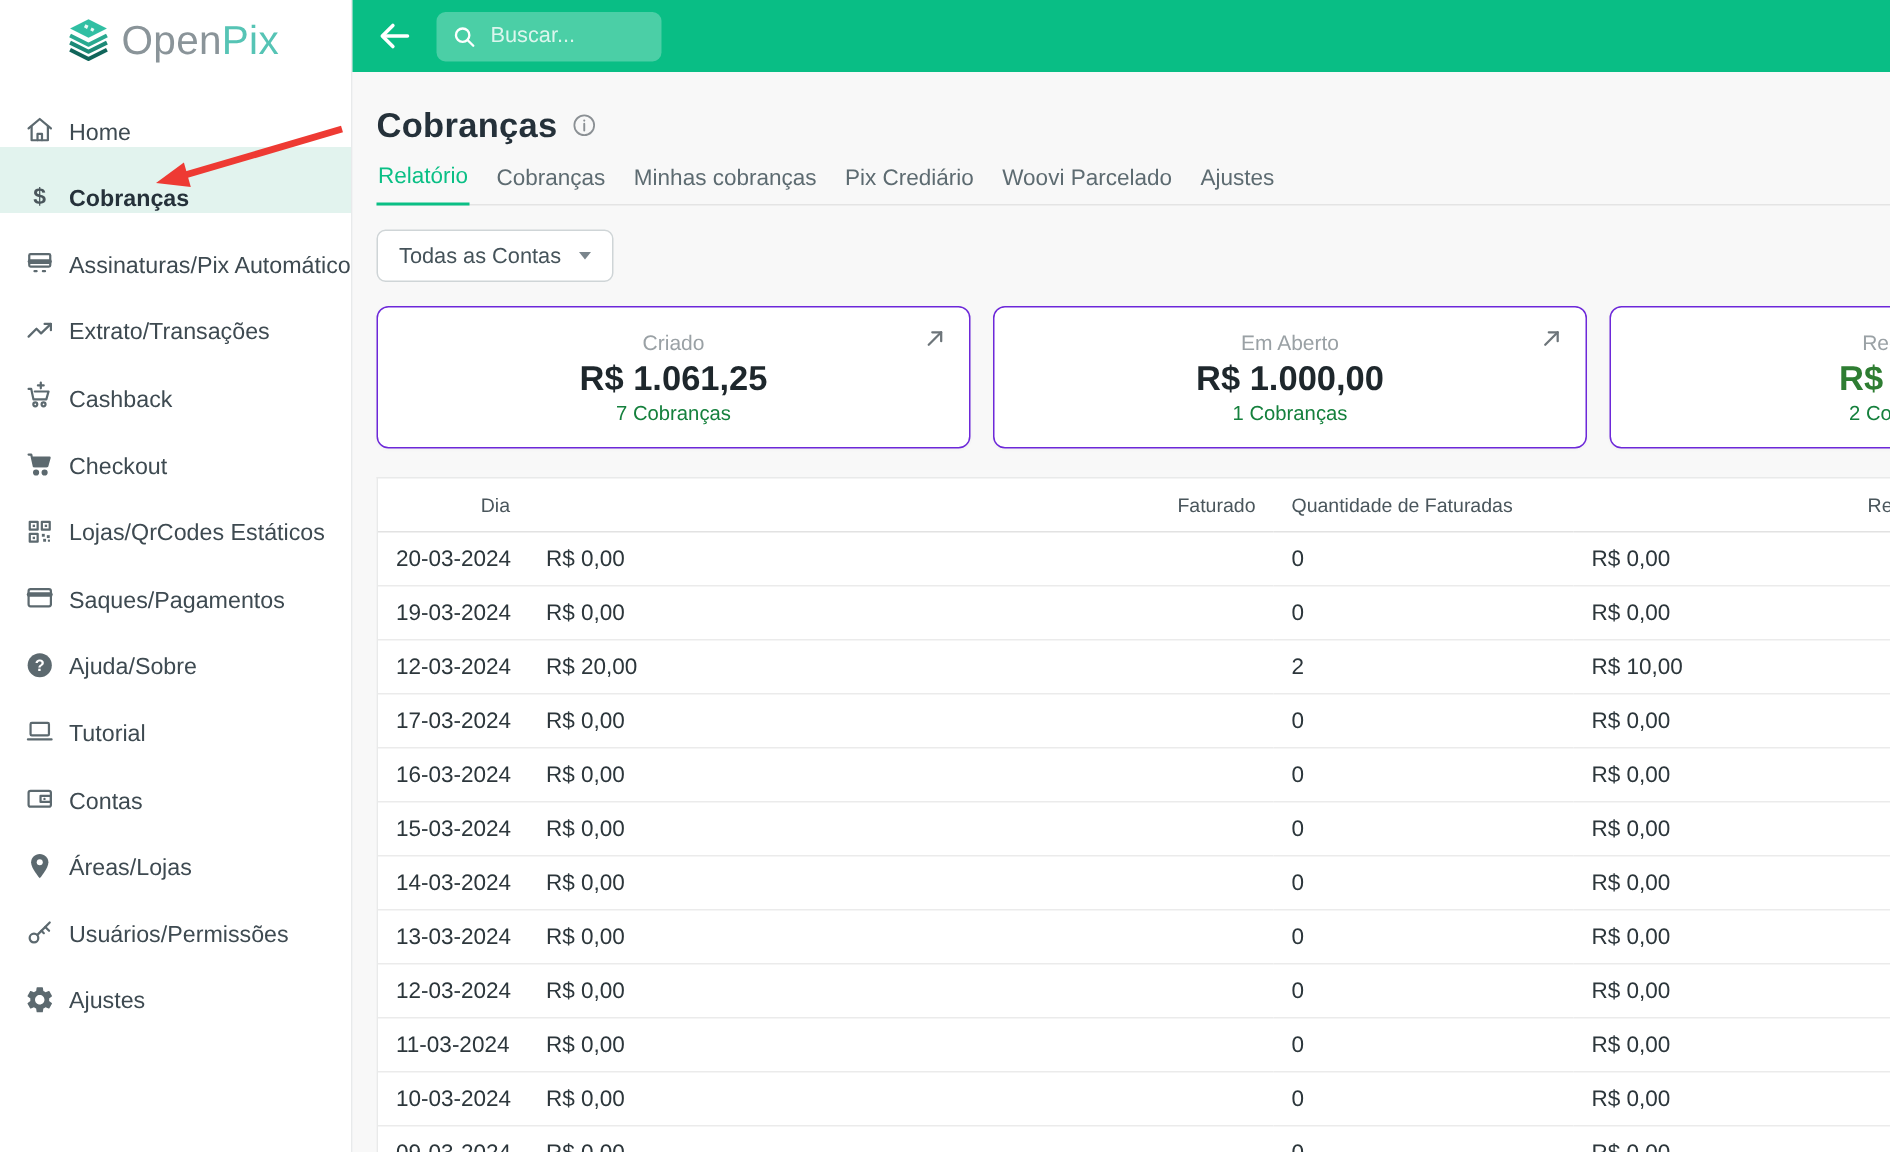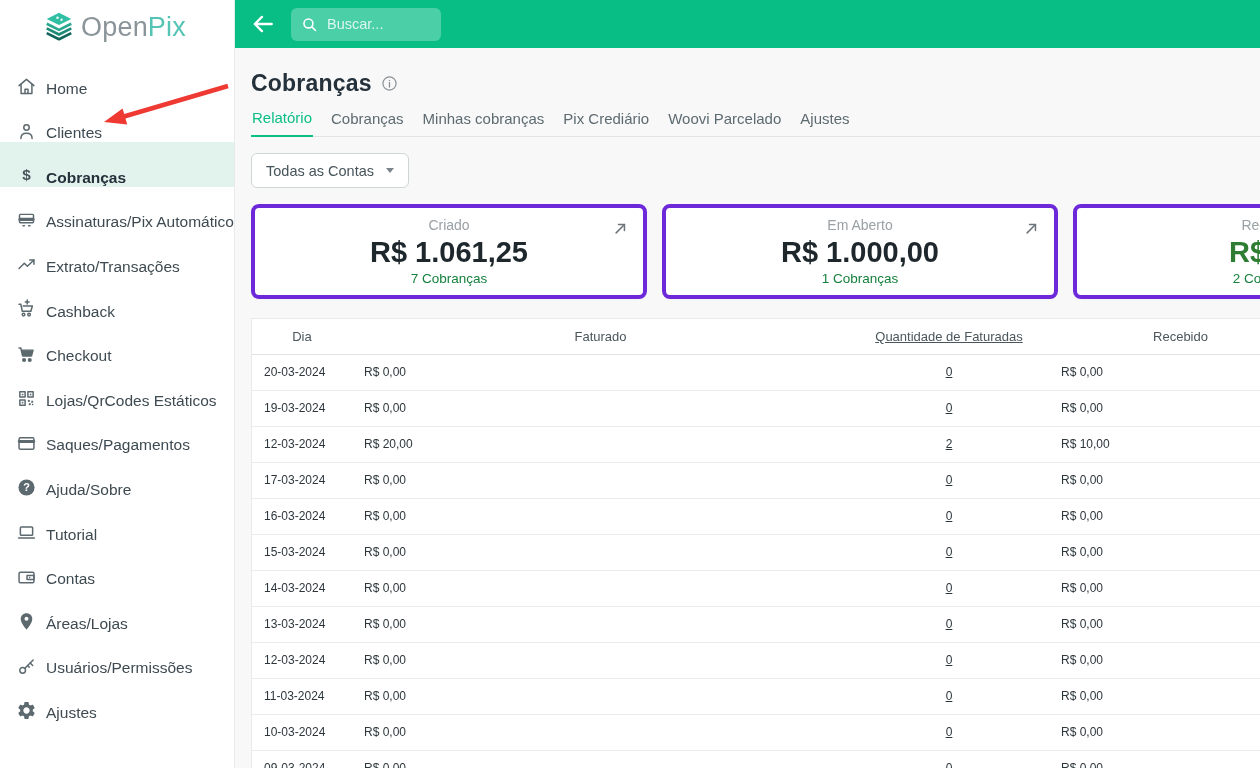--- a/index.html
+++ b/index.html
@@ -57,38 +57,38 @@
 
   .filter-row { margin:16px 0 0 16px; }
   .accounts-dd { display:flex; align-items:center; gap:12px; height:35px; padding:0 14px;
     background:#fff; border:1px solid #cfd5d7; border-radius:6px; font-family:inherit;
     font-size:14.5px; color:#45535a; cursor:pointer; }
   .caret { width:0; height:0; border-left:4.5px solid transparent;
     border-right:4.5px solid transparent; border-top:5.5px solid #7a858c; }
 
   .cards { display:flex; gap:15px; margin:16px 0 0 16px; width:1230px; }
   .card { position:relative; width:396px; height:95px; flex:none; background:#fff;
-    border:4px solid #6d28d9; border-radius:8px; box-shadow:0 1px 2px rgba(0,0,0,.03);
+    border:1px solid #6d28d9; border-radius:8px; box-shadow:0 1px 2px rgba(0,0,0,.03);
     display:flex; flex-direction:column; align-items:center; justify-content:center; }
   .card-label { font-size:14px; color:#9aa1a5; }
-  .card-value { font-size:29px; font-weight:bold; color:#1e272c; margin:3px 0 2px 0;text-align:right; }
+  .card-value { font-size:23px; font-weight:bold; color:#1e272c; margin:3px 0 2px 0;text-align:right; }
   .card-count { font-size:13.5px; color:#15803d; }
   .card-arrow { position:absolute; top:11px; right:13px; width:19px; height:19px; cursor:pointer; }
   .card .clip-left { align-self:flex-start; margin-left:152px; }
 
   .table-wrap { margin:19px 0 0 16px; width:1060px; background:#fff;
     border:1px solid #e9eaea; border-bottom:none; }
   table { width:100%; border-collapse:collapse; table-layout:fixed; }
   col.c-dia { width:100px; } col.c-fat { width:497px; }
   col.c-qtd { width:200px; } col.c-rec { width:263px; }
-  th { height:35px; padding:0 12px; text-align:center; font-weight:400;
+  th { height:35px; padding:0 12px; text-align:right; font-weight:400;
     font-size:13px; color:#4a565c; border-bottom:1px solid #e2e2e2; white-space:nowrap; }
-  td { height:36px; padding:0 12px; font-size:12px; color:#2c363b;
+  td { height:36px; padding:0 12px; font-size:15px; color:#2c363b;
     border-bottom:1px solid #ebebeb; white-space:nowrap; }
-  th.num, td.num { text-align:center;text-decoration:underline; }
+  th.num, td.num { text-align:left; }
 </style>
 </head>
 <body>
 
 <div class="app">
 
   <aside class="sidebar">
     <div class="logo">
       <span class="logo-icon">
         <svg viewBox="0 0 36 36" width="34" height="34">
@@ -106,29 +106,20 @@
     <nav class="nav" id="nav">
         <div class="nav-item">
           <span class="nav-icon">
             <svg viewBox="0 0 24 24" fill="none" stroke="currentColor" stroke-width="1.7" stroke-linecap="round" stroke-linejoin="round">
               <path d="M3.5 11 L12 3.8 L20.5 11"></path>
               <path d="M5.8 9.6 V20 H18.2 V9.6"></path>
               <path d="M10.3 20 v-4.8 h3.4 V20"></path>
             </svg>
           </span>
           <span class="nav-label">Home</span>
-        </div>
-        <div class="nav-item">
-          <span class="nav-icon">
-            <svg viewBox="0 0 24 24" fill="none" stroke="currentColor" stroke-width="1.7" stroke-linecap="round" stroke-linejoin="round">
-              <circle cx="12" cy="7.4" r="3.1"></circle>
-              <path d="M5.6 20 c0-3.9 2.9-5.9 6.4-5.9 s6.4 2 6.4 5.9"></path>
-            </svg>
-          </span>
-          <span class="nav-label">Clientes</span>
         </div>
         <div class="nav-item active">
           <span class="nav-icon">
             <svg viewBox="0 0 24 24">
               <text x="12" y="17.5" text-anchor="middle" font-size="17.5" font-weight="bold" fill="currentColor" font-family="inherit">$</text>
             </svg>
           </span>
           <span class="nav-label">Cobranças</span>
         </div>
         <div class="nav-item">

